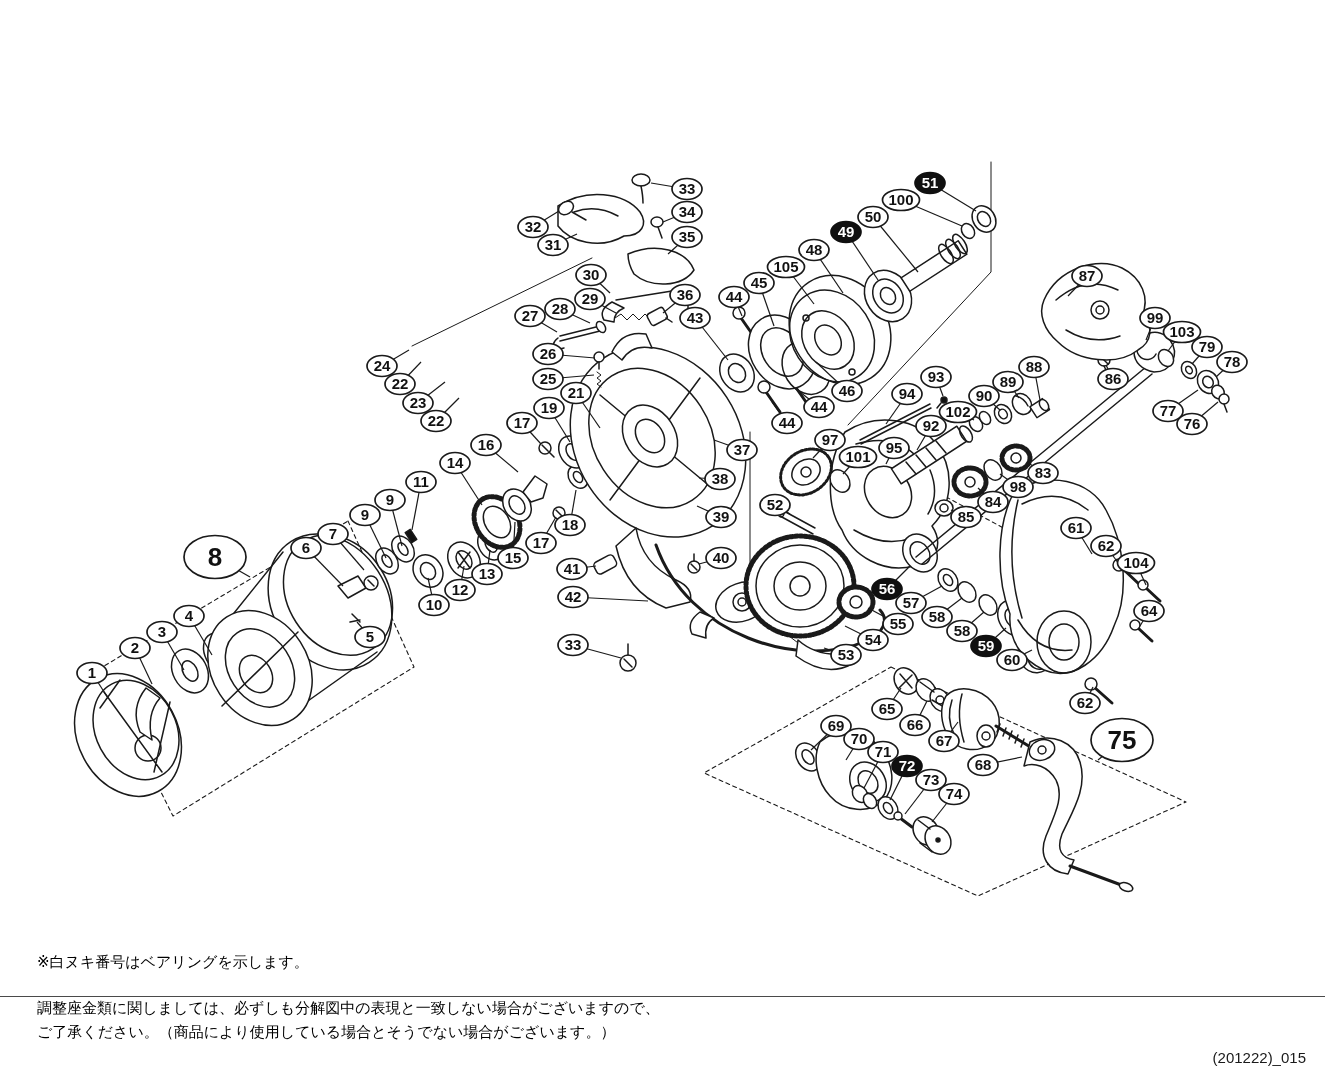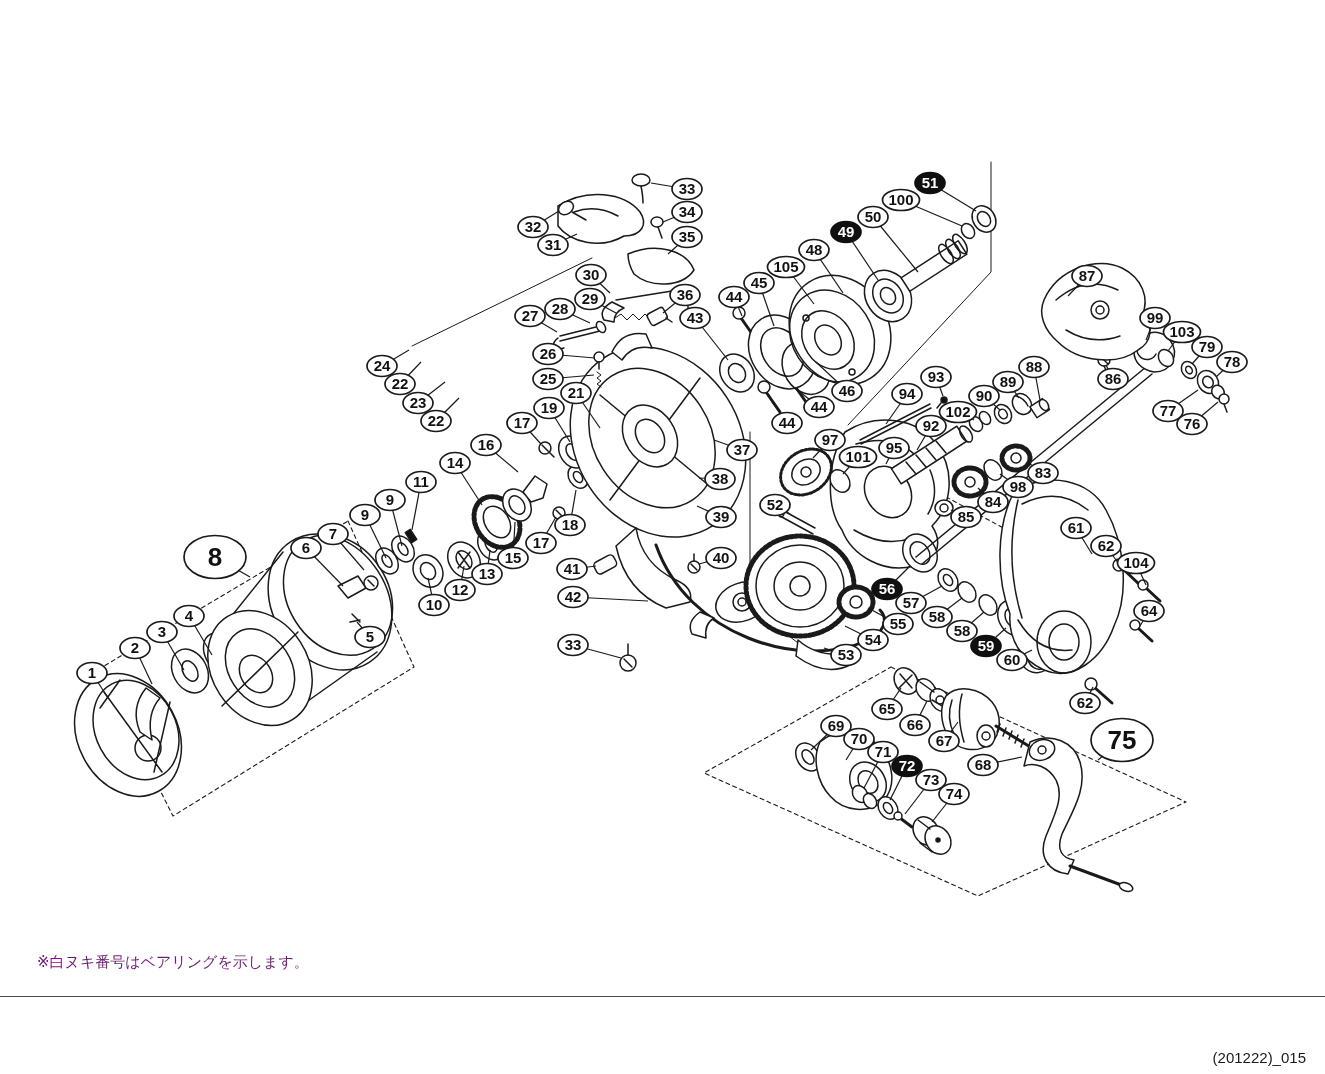--- a/index.html
+++ b/index.html
@@ -16,21 +16,21 @@
   .thick{stroke-width:3;}
   
   .leader{stroke:#1a1a1a;stroke-width:1.2;}
   .bln{fill:#fff;stroke:#1a1a1a;stroke-width:1.7;}
   .bln.filled{fill:#101010;stroke:#101010;}
   .blt{font-family:"Liberation Sans","DejaVu Sans",sans-serif;font-weight:700;font-size:15px;
        fill:#111;text-anchor:middle;}
   .blt.inv{fill:#fff;}
   .blt.big{font-size:26px;}
   
-  .note{position:absolute;left:37px;font-size:15px;color:#701a75;white-space:nowrap;text-align:center;}
+  .note{position:absolute;left:37px;font-size:15px;color:#000000;white-space:nowrap;text-align:center;}
   .divider{position:absolute;left:0;width:1325px;height:0;border-top:1px solid #4a4a4a;}
   .refcode{position:absolute;font-size:15px;color:#1a1a1a;white-space:nowrap;}
 </style>
 </head>
 <body>
 
 <div class="page">
 
   <svg width="1325" height="940" viewBox="0 0 1325 940">
 
@@ -801,14 +801,16 @@
         </g>
         <g>
           <ellipse cx="786" cy="267" rx="18.5" ry="10.5" class="bln"></ellipse>
           <text x="786" y="272.2" class="blt">105</text>
         </g>
       </g>
   </svg>
 
   <div class="note" style="top:953px">※白ヌキ番号はベアリングを示します。</div>
   <div class="divider" style="top:996px"></div>
+  <div class="note" style="top:999px">調整座金類に関しましては、必ずしも分解図中の表現と一致しない場合がございますので、</div>
+  <div class="note" style="top:1023px">ご了承ください。（商品により使用している場合とそうでない場合がございます。）</div>
   <div class="refcode" style="top:1049px;right:19px">(201222)_015</div>
 </div>
 
 </body></html>

